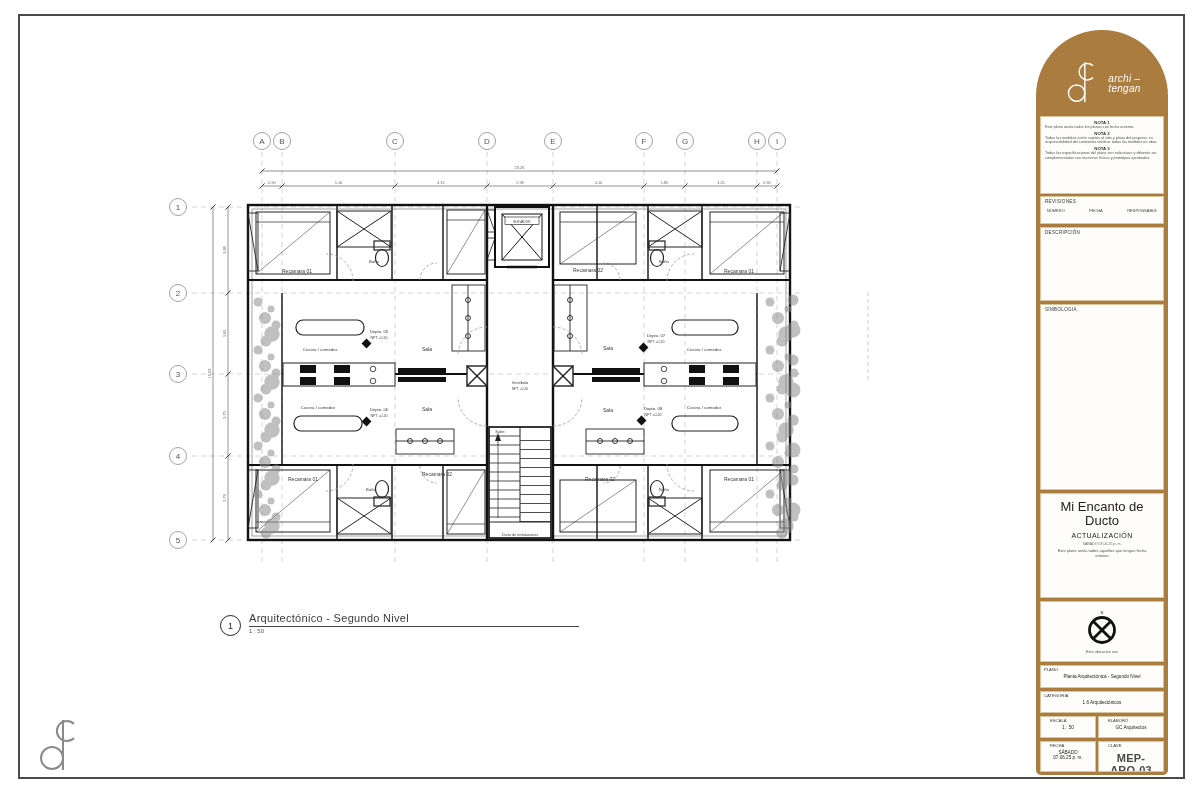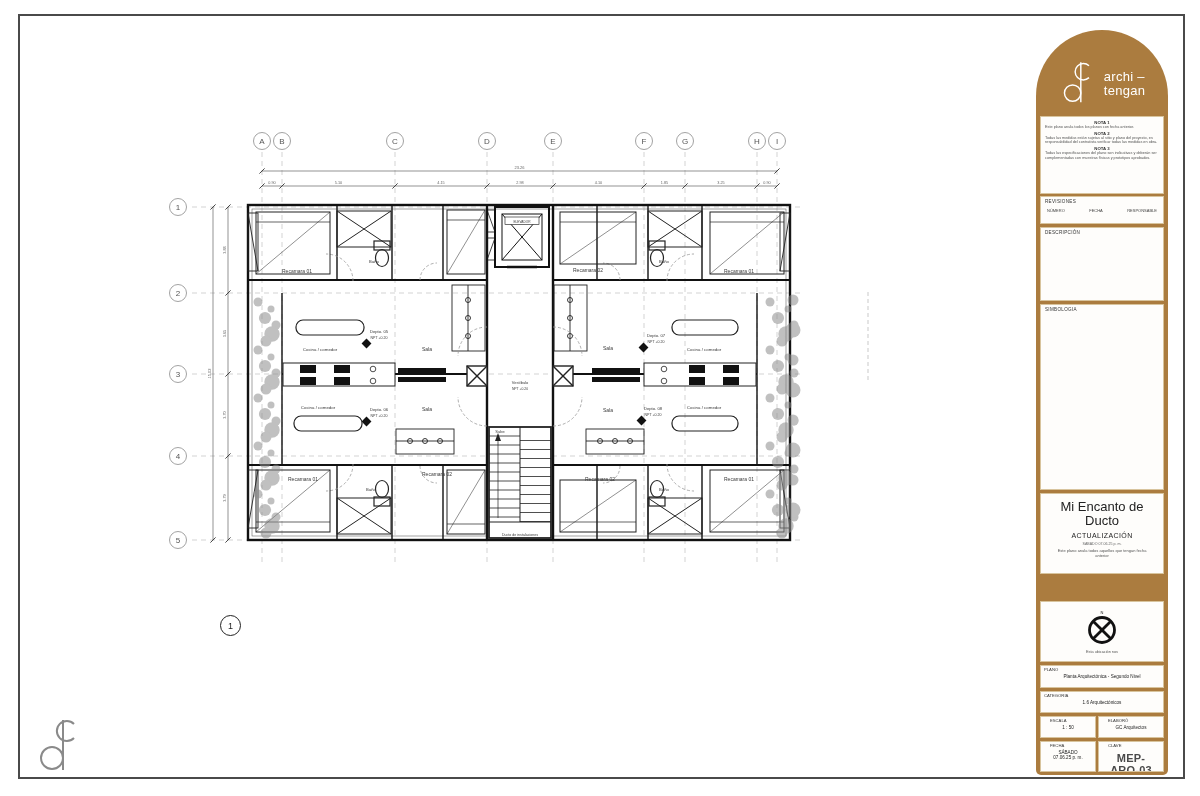--- a/index.html
+++ b/index.html
@@ -13,32 +13,32 @@
               display:flex;align-items:center;justify-content:center;margin-top:3px;}
   .cap-title{font-size:11px;color:#3a3a3a;letter-spacing:.3px;}
   .cap-rule{width:330px;border-top:1.3px solid #444;margin-top:2px;}
   .cap-scale{font-size:6px;color:#555;margin-top:1px;}
   
   #corner-logo{position:absolute;left:30px;top:712px;}
   
   #sidebar{position:absolute;left:1036px;top:30px;width:132px;height:745px;background:#ab7c3f;
            border-radius:66px 66px 5px 5px;}
   .brand{position:absolute;top:26px;left:0;width:132px;display:flex;align-items:center;justify-content:center;gap:5px;}
-  .brand-text{color:#fff;font-size:13px;line-height:1.05;letter-spacing:.3px;}
+  .brand-text{color:#fff;font-size:10px;line-height:1.05;letter-spacing:.3px;font-style:italic;}
   .panel{position:absolute;left:4px;right:4px;background:#fefdfb;border:0.5px solid #d8c49d;box-sizing:border-box;overflow:hidden;}
   .p-notes{top:86px;height:78px;padding:2px 4px;}
   .note-title{font-size:4.3px;color:#333;text-align:center;font-weight:bold;margin-top:1px;}
   .note-body{font-size:3.8px;color:#555;line-height:1.25;}
   .p-rev{top:166px;height:28px;padding:2px 4px;}
   .sec-label{font-size:4.6px;color:#333;letter-spacing:.3px;}
   .rev-cols{display:flex;justify-content:space-between;margin-top:4px;padding:0 2px;}
   .rev-cols span{font-size:4px;color:#444;}
   .p-desc{top:197px;height:74px;padding:2px 4px;}
   .p-simb{top:274px;height:186px;padding:2px 4px;}
-  .p-proj{top:463px;height:81px;padding:6px 4px;text-align:center;}
+  .p-proj{top:463px;height:105px;padding:6px 4px;text-align:center;}
   .proj-name{font-size:13px;color:#222;line-height:1.1;}
   .proj-sub{font-size:7px;color:#222;margin-top:3px;letter-spacing:.4px;}
   .proj-date{font-size:3.6px;color:#666;margin-top:3px;}
   .proj-note{font-size:4px;color:#555;margin-top:2px;line-height:1.3;padding:0 6px;}
   .p-north{top:571px;height:61px;display:flex;flex-direction:column;align-items:center;justify-content:center;gap:3px;}
   .north-cap{font-size:3.8px;color:#555;}
   .p-plano{top:635px;height:23px;padding:1px 3px;}
   .fld-value-c{font-size:4.6px;color:#222;text-align:center;margin-top:2px;}
   .p-categ{top:661px;height:22px;padding:1px 3px;}
   .row2{position:absolute;left:4px;right:4px;display:flex;gap:2px;}
@@ -461,20 +461,25 @@
         <text x="520" y="384" font-size="4" fill="#3a3a3a" text-anchor="middle">Vestíbulo</text>
         <text x="520" y="390" font-size="3.4" fill="#3a3a3a" text-anchor="middle">NPT +0.20</text>
         <text x="500" y="433" font-size="4" fill="#3a3a3a" text-anchor="middle">Sube</text>
         <text x="522" y="222.5" font-size="3.2" fill="#3a3a3a" text-anchor="middle">ELEVADOR</text>
         <text x="520" y="536" font-size="3.6" fill="#3a3a3a" text-anchor="middle">Ducto de instalaciones</text>
       </g>
     </svg>
 
   <div class="caption">
     <div class="cap-circle">1</div>
+    <div class="cap-text">
+      <div class="cap-title">Arquitectónico - Segundo Nivel</div>
+      <div class="cap-rule"></div>
+      <div class="cap-scale">1 : 50</div>
+    </div>
   </div>
 
   <svg id="corner-logo" width="60" height="64" viewBox="0 0 60 64">
     <g stroke="#8a8a8a" stroke-width="2" fill="none">
       <circle cx="22" cy="46" r="11"></circle>
       <line x1="33" y1="8" x2="33" y2="58"></line>
       <path d="M44,26 A10,10 0 1 1 44,12"></path>
     </g>
   </svg>
 

